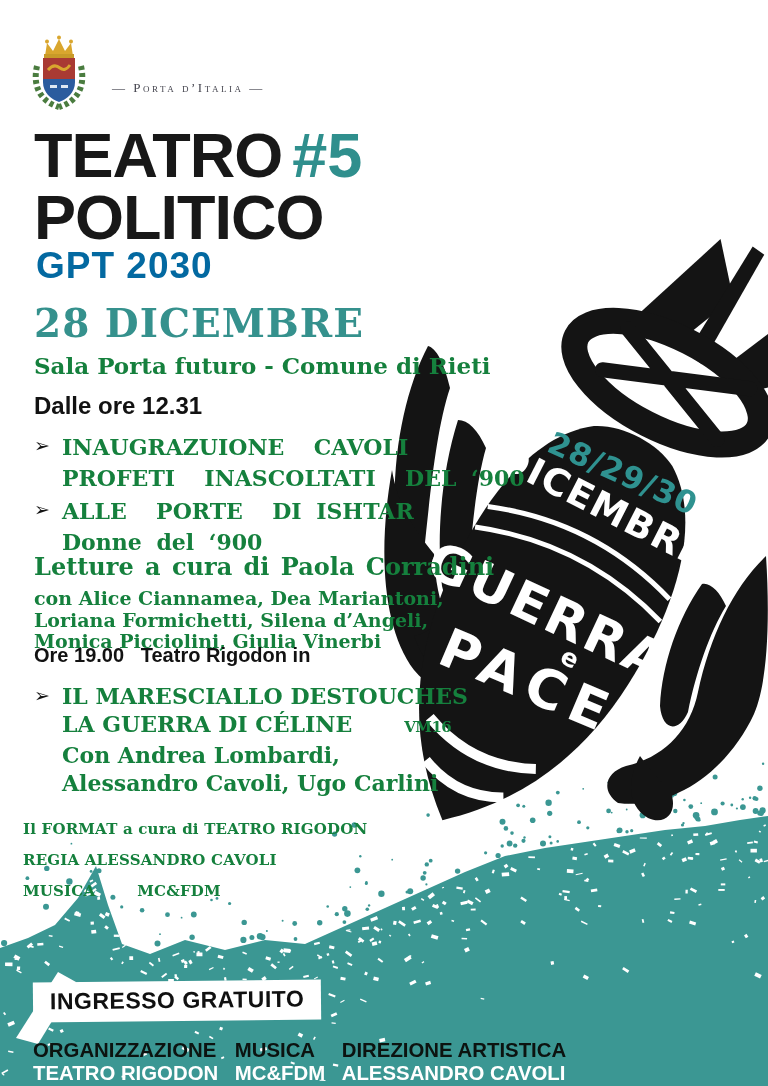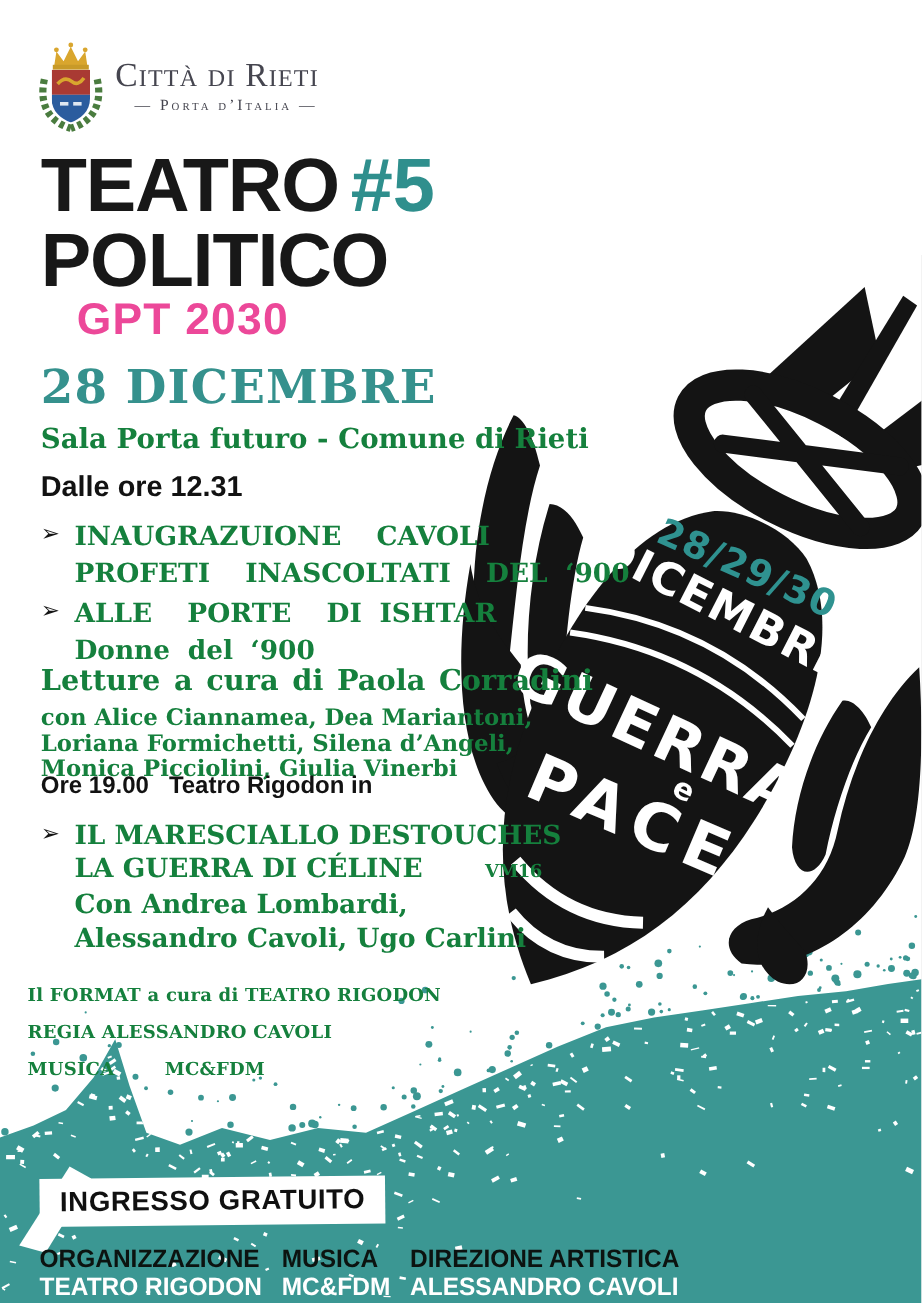--- a/index.html
+++ b/index.html
@@ -12,21 +12,21 @@
   
   .logo-city{left:96px;top:48px;font-family:"Liberation Serif",serif;font-size:28px;
              color:#45454f;letter-spacing:1px;}
   .logo-sub{left:112px;top:80px;font-family:"Liberation Serif",serif;font-size:13px;
             color:#45454f;letter-spacing:2.5px;}
 
   
   .title-line{left:34px;font-weight:bold;font-size:63px;line-height:62px;
               letter-spacing:-1px;color:#181818;}
   .title-line .tag{color:#2f8f8d;margin-left:10px;letter-spacing:0;}
-  .title-edition{left:36px;top:245px;font-weight:bold;font-size:37px;color:#ec4899;letter-spacing:1px;margin-left:28px;}
+  .title-edition{left:36px;top:245px;font-weight:bold;font-size:37px;color:#0369a1;letter-spacing:1px;}
 
   
   .slab{font-family:"DejaVu Serif",serif;font-weight:bold;color:#15803d;}
   .date-head{left:34px;top:300px;font-size:39px;color:#35918d;letter-spacing:1px;}
   .venue{left:34px;top:352px;font-size:23px;}
   .session{left:34px;top:392px;font-weight:bold;font-size:24px;color:#121212;}
   .session2{left:34px;top:644px;font-weight:bold;font-size:20px;color:#121212;}
 
   .bullet-item{left:34px;display:flex;}
   .bullet-marker{font-family:"DejaVu Sans",sans-serif;font-size:19px;color:#141414;
@@ -530,21 +530,20 @@
       <path d="M20,36 q6,-7 12,-2 q5,4 10,-3" stroke="#d9a62e" stroke-width="3" fill="none"></path>
       <rect x="22" y="51" width="7" height="3" fill="#ffffff" opacity="0.85"></rect>
       <rect x="33" y="51" width="7" height="3" fill="#ffffff" opacity="0.85"></rect>
     </g>
     <path d="M17,22 L19,9 L25,17 L31,5 L37,17 L43,9 L45,22 Z" fill="#d9a62e"></path>
     <circle cx="19" cy="7.5" r="2" fill="#d9a62e"></circle>
     <circle cx="31" cy="3.5" r="2" fill="#d9a62e"></circle>
     <circle cx="43" cy="7.5" r="2" fill="#d9a62e"></circle>
     <rect x="16" y="20" width="30" height="4" fill="#c89a28"></rect>
   </svg>
-  <div class="abs logo-city" style="font-variant:small-caps;">Città di Rieti</div>
   <div class="abs logo-sub" style="font-variant:small-caps;">—  Porta d’Italia  —</div>
 
   <div class="abs title-line" style="top:124px;"><span>TEATRO</span><span class="tag">#5</span></div>
   <div class="abs title-line" style="top:186px;"><span>POLITICO</span></div>
   <div class="abs title-edition">GPT 2030</div>
 
   <div class="abs slab date-head">28 DICEMBRE</div>
   <div class="abs slab venue pre">Sala Porta futuro - Comune di Rieti</div>
   <div class="abs session pre">Dalle ore 12.31</div>
 

